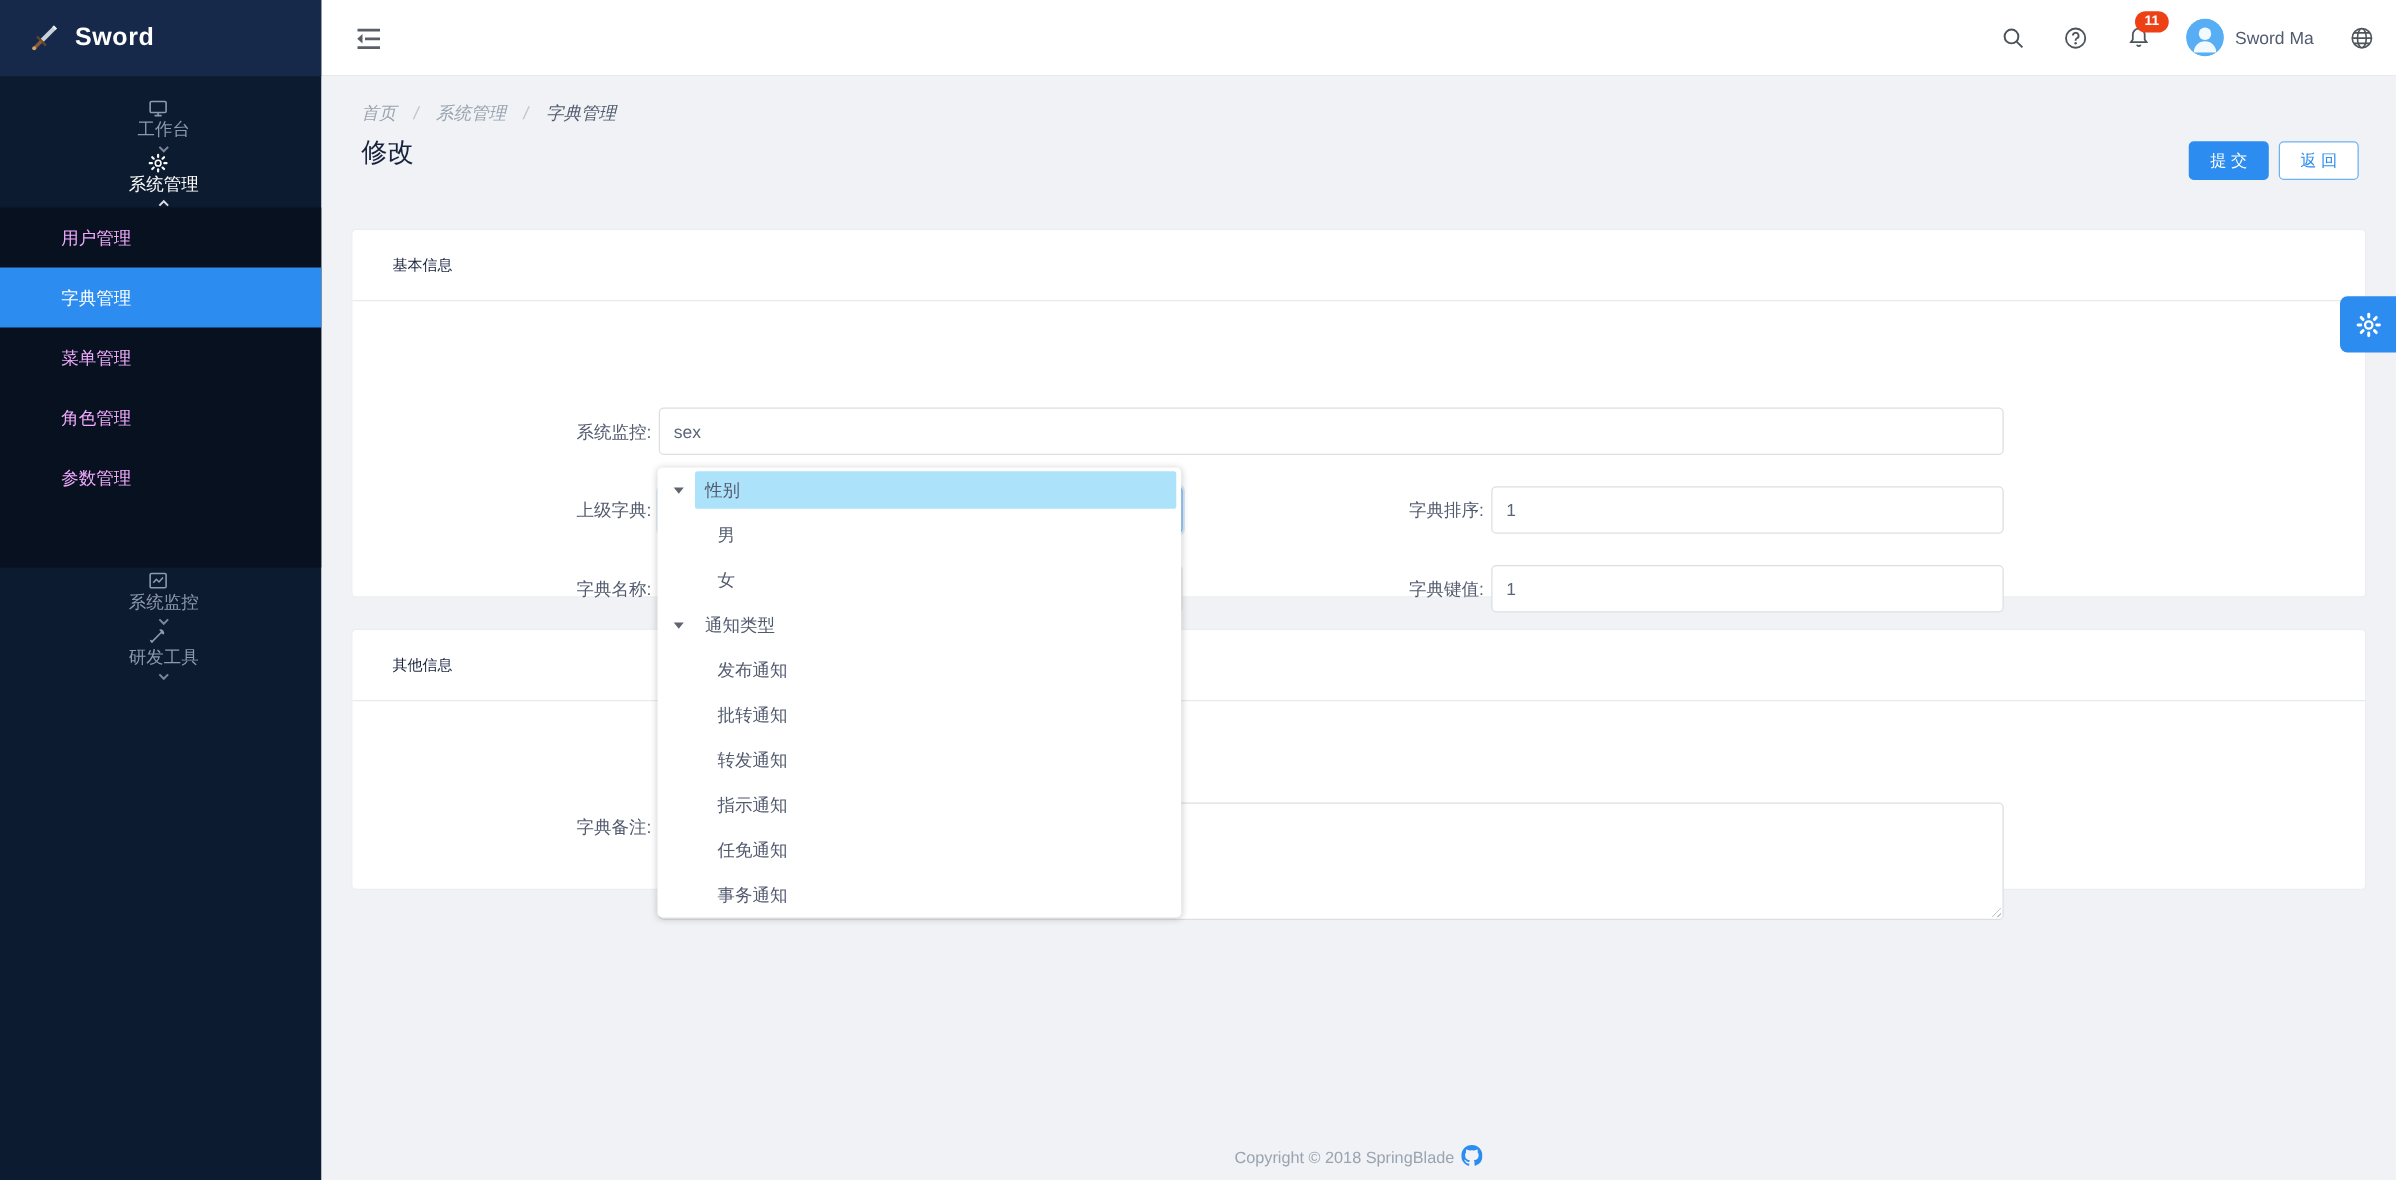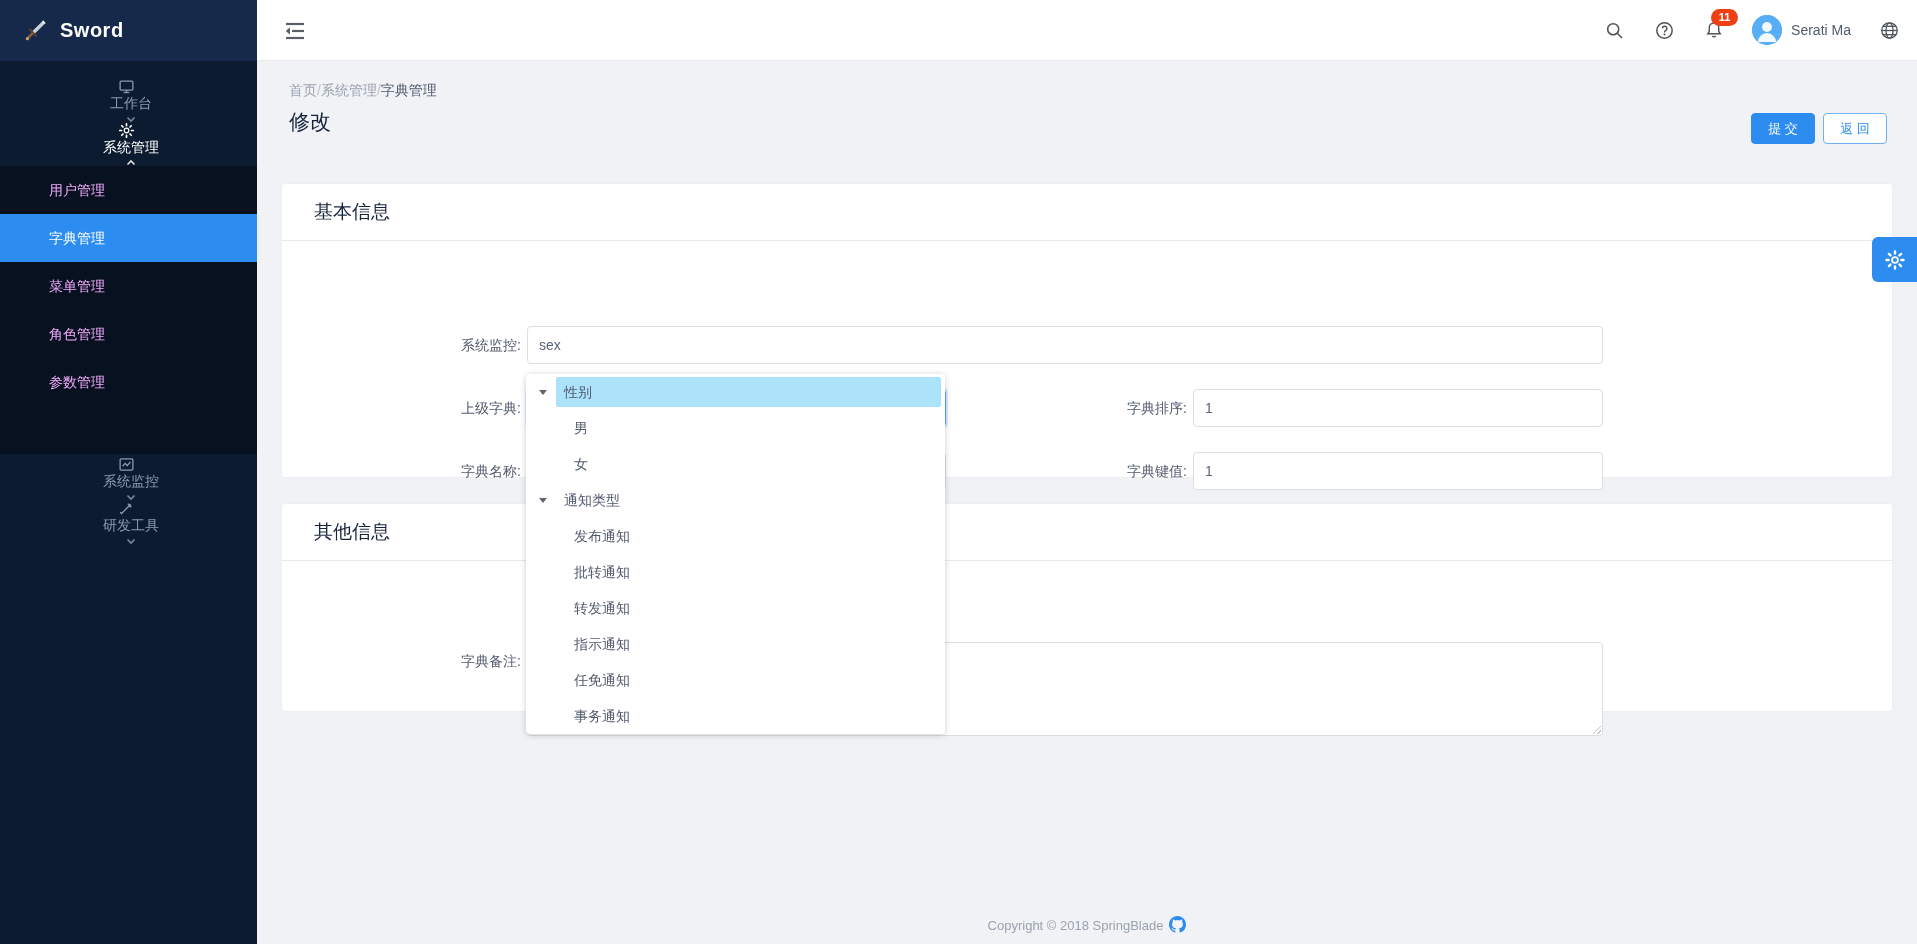--- a/index.html
+++ b/index.html
@@ -27,33 +27,33 @@
   .collapse-btn{position:absolute; left:26px; top:18px; width:26px; height:26px; cursor:pointer; background:none; border:none;}
   .tb-right{position:absolute; right:16px; top:0; height:100%; display:flex; align-items:center; gap:26px;}
   .tb-icon-btn{background:none; border:none; cursor:pointer; width:24px; height:24px; display:flex; align-items:center; justify-content:center; color:#4e5459; position:relative;}
   .badge{position:absolute; top:-9px; left:9px; background:var(--badge); color:#fff; font-size:11px; height:17px; min-width:27px; padding:0 6px; border-radius:9px; line-height:17px; text-align:center; font-weight:bold;}
   .user-menu{display:flex; align-items:center; gap:9px; cursor:pointer;}
   .avatar{width:30px; height:30px; border-radius:50%; overflow:hidden; background:#57aef5; flex:none;}
   .user-name{font-size:14px; color:#515a6e;}
 
   
   .content{position:absolute; left:257px; top:61px; right:0; bottom:0;}
-  .breadcrumb{position:absolute; left:32px; top:21px; display:flex; gap:0; font-size:14px; color:#9aa3b0;}
+  .breadcrumb{position:absolute; left:32px; top:21px; display:flex; gap:14px; font-size:14px; color:#9aa3b0;font-style:italic;}
   .bc-item{cursor:pointer;}
   .bc-sep{color:#c0c4cc;}
   .bc-current{color:#515a6e;}
   .page-title{position:absolute; left:32px; top:47px; font-size:21px; font-weight:500; color:#17233d;}
   .btn{height:31px; border-radius:4px; font-size:13px; cursor:pointer; font-family:inherit;}
   .btn-submit{position:absolute; right:102px; top:52px; width:64px; background:var(--primary); border:1px solid var(--primary); color:#fff;}
   .btn-back{position:absolute; right:30px; top:52px; width:64px; background:#fff; border:1px solid #6db2f2; color:var(--primary);}
 
   .card{position:absolute; left:24px; width:1612px; background:#fff; border:1px solid #eceff2; border-radius:4px;}
   .card-basic{top:122px; height:295px;}
   .card-other{top:442px; height:209px;}
-  .card-head{height:57px; border-bottom:1px solid #e8eaec; display:flex; align-items:center; padding-left:32px; font-size:19px; font-weight:500; color:#17233d;}
+  .card-head{height:57px; border-bottom:1px solid #e8eaec; display:flex; align-items:center; padding-left:32px; font-size:12px; font-weight:500; color:#17233d;}
   .card-body{position:relative;}
 
   .lbl{position:absolute; width:150px; text-align:right; font-size:14px; color:#515a6e; line-height:38px; white-space:nowrap;}
   .inp{position:absolute; height:38px; border:1px solid #dcdee2; border-radius:4px; padding:0 11px; font-size:14px; color:#5a6678; background:#fff; font-family:inherit; outline:none;}
   .sel{position:absolute; height:38px; border:1px solid #57a3f3; box-shadow:0 0 0 2px rgba(45,140,240,.18); border-radius:4px; background:#fff; display:flex; align-items:center; padding:0 30px 0 11px; cursor:pointer;}
   .sel-value{font-size:14px; color:#515a6e;}
   .sel-caret{position:absolute; right:10px; top:13px; width:13px; height:13px; color:#b7bbc2;}
   .ta-wrap{position:absolute; left:245px; top:81px; width:1076px; height:94px;}
   .ta{width:100%; height:100%; border:1px solid #dcdee2; border-radius:4px; padding:8px 11px; font-size:14px; color:#5a6678; resize:none; font-family:inherit; outline:none; background:#fff;}
   .ta-handle{position:absolute; right:2px; bottom:2px; width:11px; height:11px; cursor:nwse-resize;
@@ -213,21 +213,21 @@
       <span class="badge">11</span>
     </button>
     <div class="user-menu">
       <span class="avatar">
         <svg viewBox="0 0 30 30" width="30" height="30">
           <circle cx="15" cy="15" r="15" fill="#57aef5"></circle>
           <circle cx="15" cy="12" r="5" fill="#ffffff" opacity=".92"></circle>
           <path d="M6 27a9 9 0 0 1 18 0z" fill="#ffffff" opacity=".92"></path>
         </svg>
       </span>
-      <span class="user-name">Serati Ma</span>
+      <span class="user-name">Sword Ma</span>
     </div>
     <button class="tb-icon-btn">
       <span>
         <svg viewBox="0 0 24 24" width="21" height="21" fill="none" stroke="#4e5459" stroke-width="1.5">
           <circle cx="12" cy="12" r="8.8"></circle>
             <ellipse cx="12" cy="12" rx="4" ry="8.8"></ellipse>
           <line x1="3.2" y1="12" x2="20.8" y2="12"></line>
             <line x1="4.4" y1="7.2" x2="19.6" y2="7.2"></line>
             <line x1="4.4" y1="16.8" x2="19.6" y2="16.8"></line>
         </svg>

